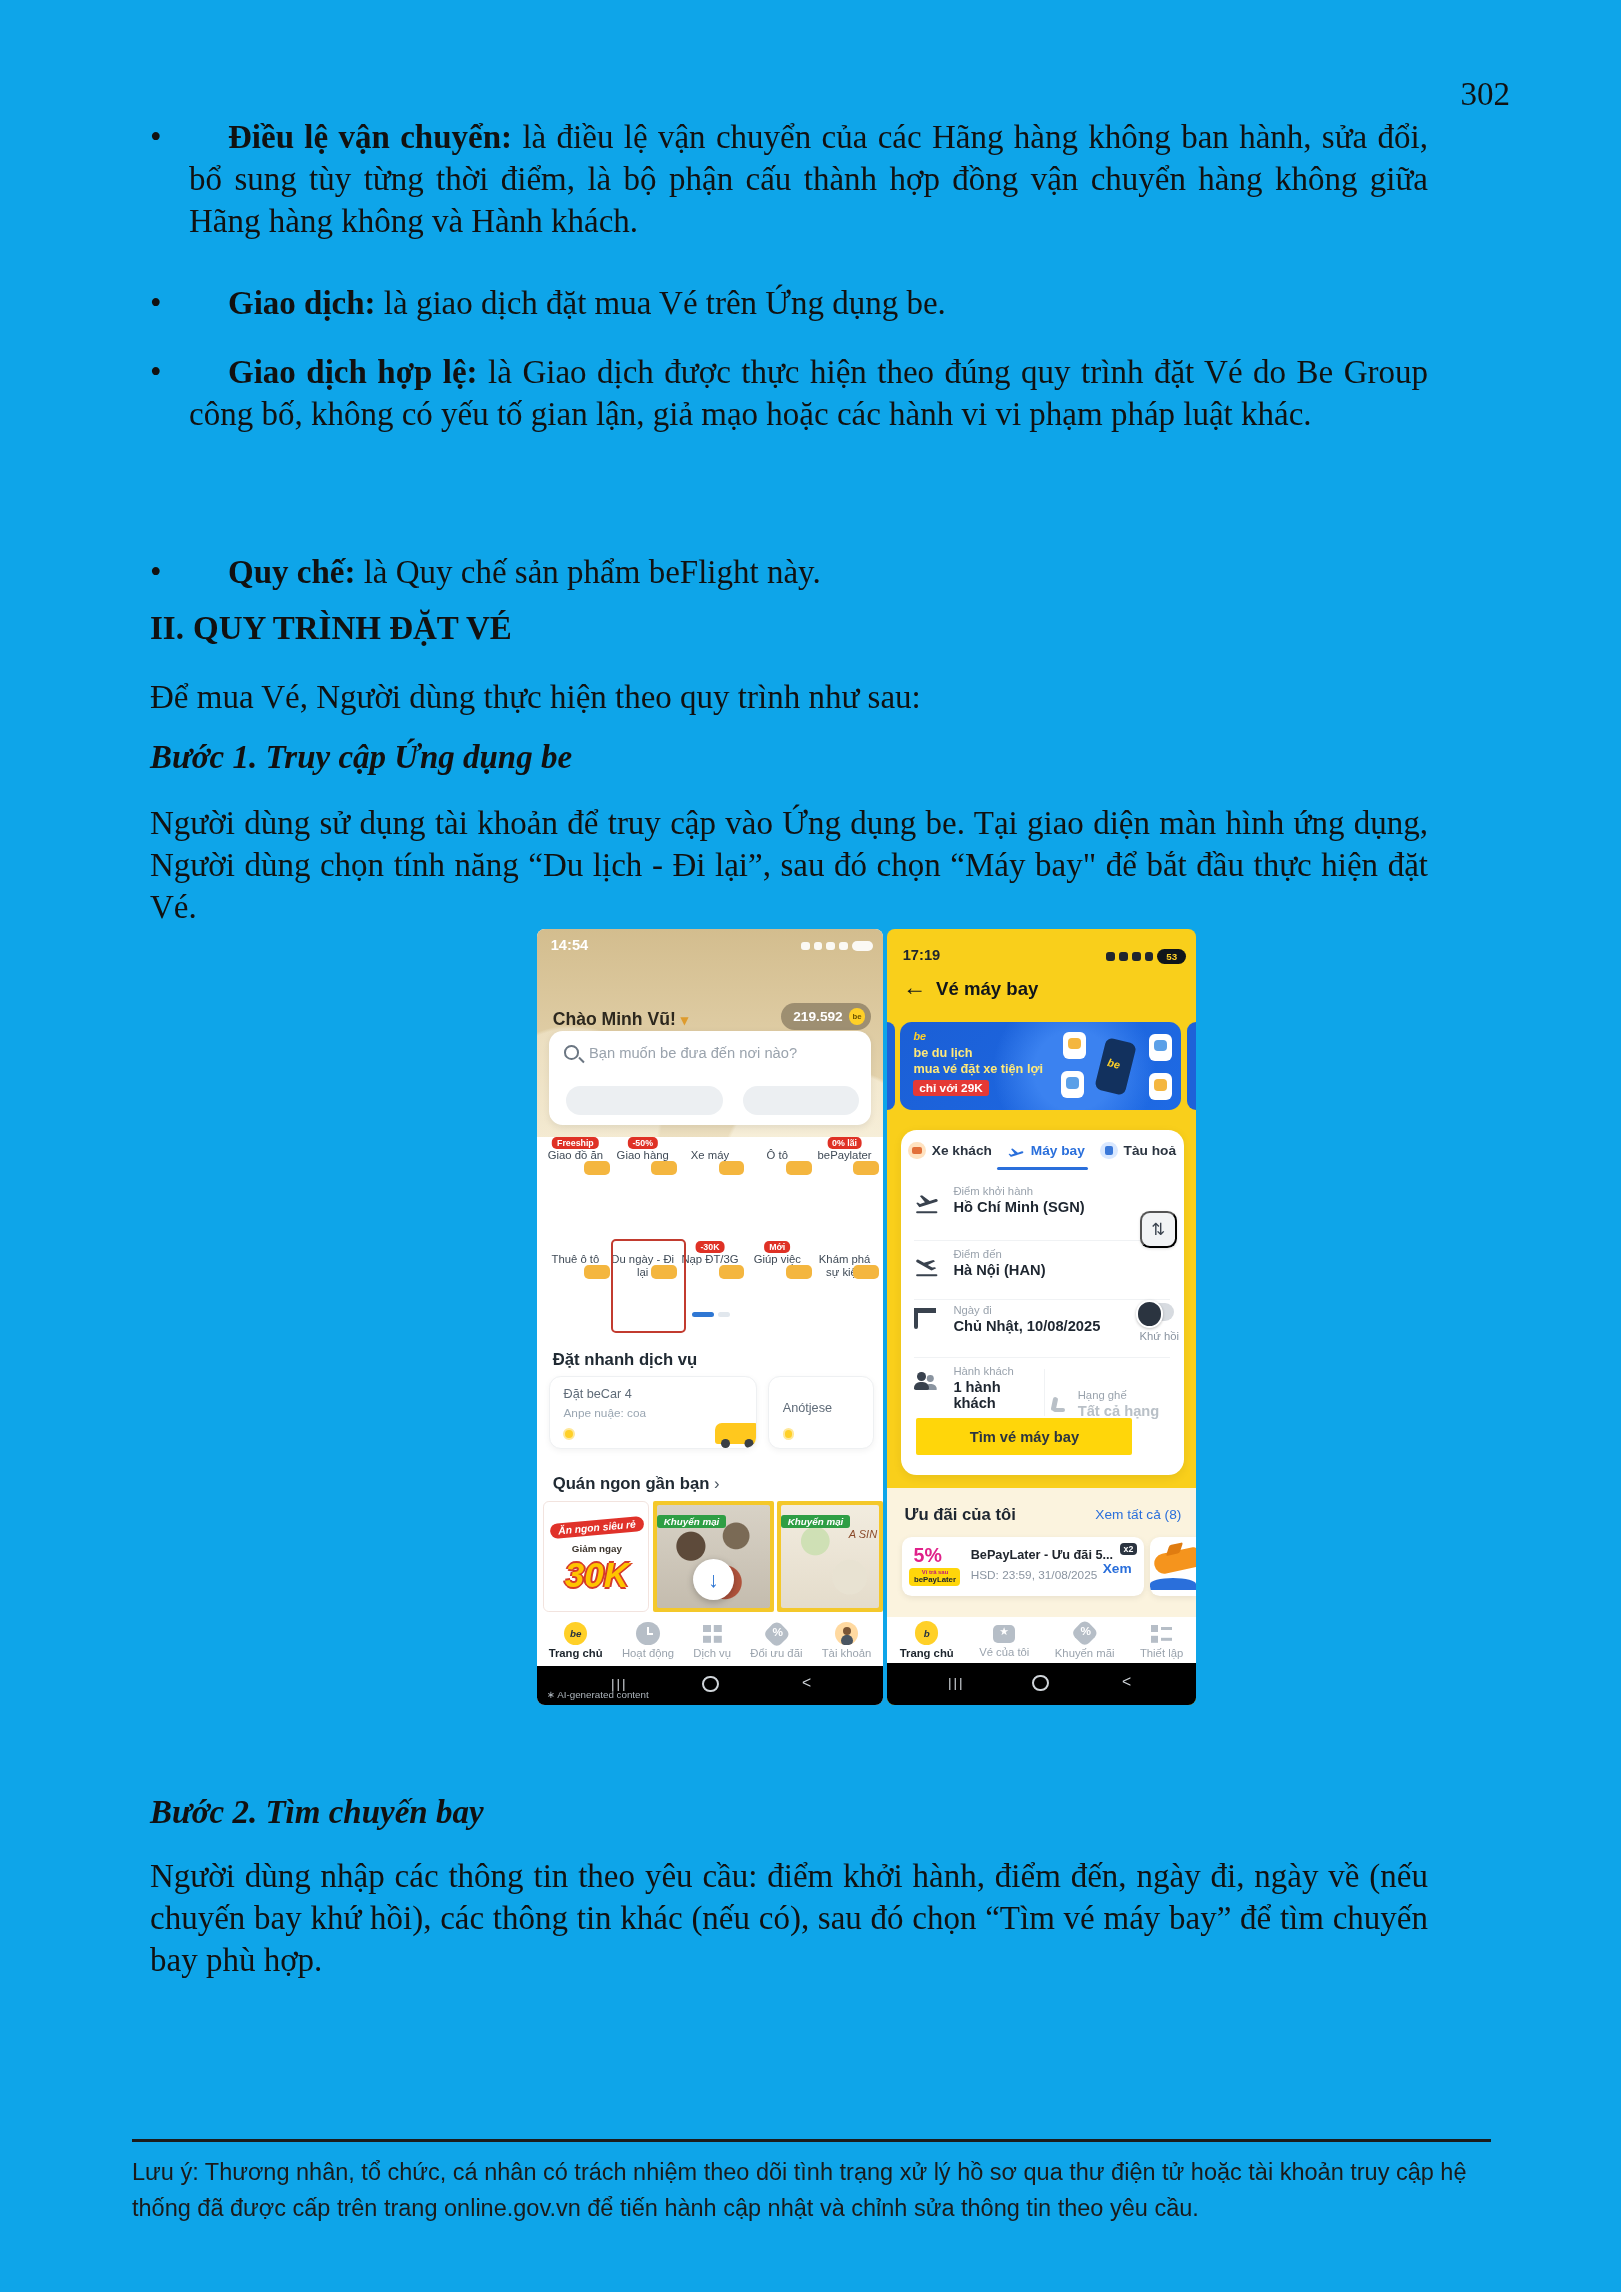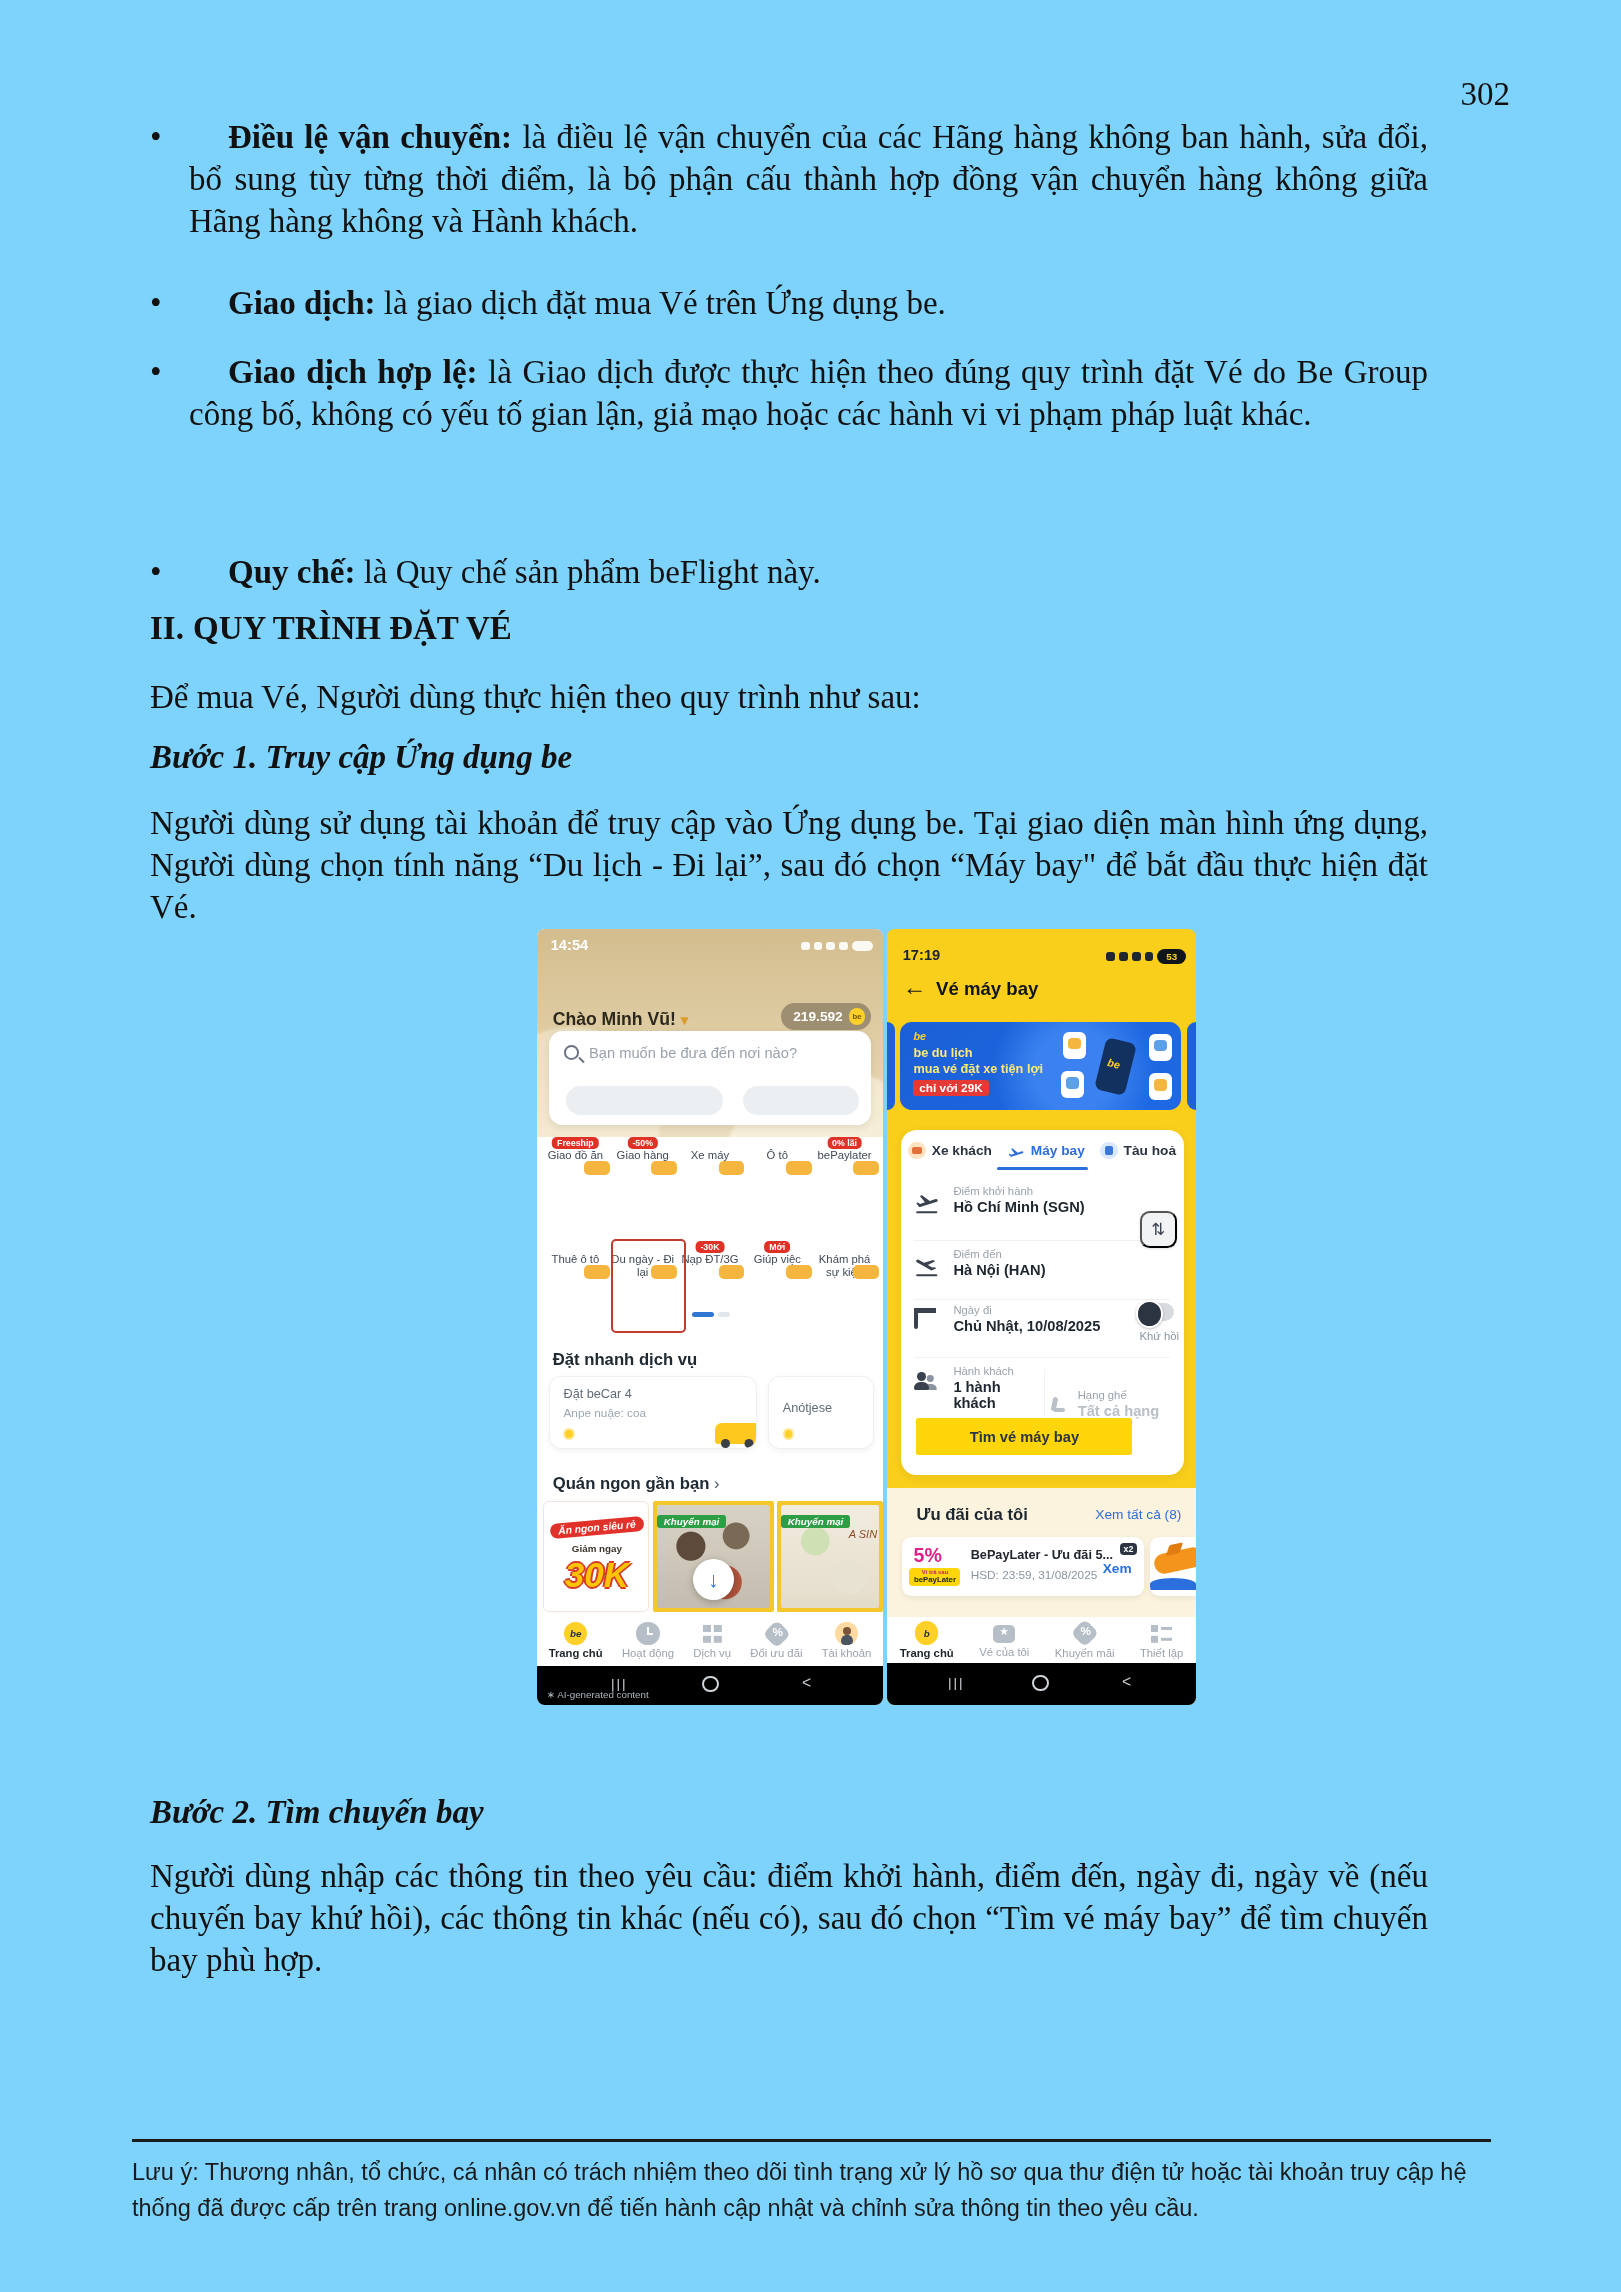--- a/index.html
+++ b/index.html
@@ -1,16 +1,16 @@
 <!DOCTYPE html>
 <html><head>
 <meta charset="utf-8">
 <style>
   html,body{margin:0;padding:0;background:#fff;}
-  .page{position:relative;width:1621px;height:2293px;background:#7dd3fc;
+  .page{position:relative;width:1621px;height:2293px;background:#0ea5e9;
         font-family:"Liberation Serif",serif;color:#111;overflow:hidden;}
 
   
   .pageno{position:absolute;left:1402px;top:76px;width:108px;text-align:right;
           font-size:33px;}
   .bullet{position:absolute;left:189px;width:1239px;text-align:justify;
           font-size:33px;line-height:42px;}
   .bullet::before{content:"\2022";position:absolute;left:-39px;font-size:33px;}
   .bullet b{font-weight:700;margin-left:39px;}
   .sechead{position:absolute;left:150px;width:1278px;font-size:33px;font-weight:700;}
@@ -233,21 +233,21 @@
   .seat::before{content:"";position:absolute;left:2.9px;top:2px;width:4.9px;height:13.7px;
      border-radius:2.9px;background:#b9c0c7;transform:rotate(12deg);}
   .seat::after{content:"";position:absolute;left:3.9px;top:12.7px;width:12.7px;height:4.9px;
      border-radius:2.9px;background:#b9c0c7;}
   .f-value.muted{color:#b9c0c7;}
   .searchbtn{position:absolute;left:15.7px;top:288px;width:216px;height:37px;background:#ffd60a;
      border:none;border-radius:2px;font-size:14.7px;font-weight:700;color:#2b3440;
      font-family:"Liberation Sans",sans-serif;}
 
   .rp-lower{position:absolute;left:0;top:559px;width:309px;height:129px;background:#fbf3de;}
-  .offers-title{position:absolute;left:17.6px;top:576px;font-size:16.7px;font-weight:700;color:#1e2630;margin-left:12px;}
+  .offers-title{position:absolute;left:17.6px;top:576px;font-size:16.7px;font-weight:700;color:#1e2630;}
   .offers-link{position:absolute;right:14.7px;top:578px;font-size:13.7px;color:#2a6fdb;}
   .coupon{position:absolute;left:14.7px;top:608px;width:242px;height:59px;background:#fff;
      border-radius:9.8px;box-shadow:0 2px 5.9px rgba(0,0,0,.08);}
   .cp-pct{position:absolute;left:11.8px;top:6.9px;font-size:19.6px;font-weight:800;color:#e0218a;}
   .cp-logo{position:absolute;left:7.8px;top:31px;width:51px;background:#ffd60a;border-radius:3.9px;
      text-align:center;padding:1px 0 2px;}
   .cp-logo .top{display:block;font-size:5.9px;color:#c2187a;font-weight:700;}
   .cp-logo .main{display:block;font-size:7.8px;font-weight:800;color:#20262e;}
   .cp-title{position:absolute;left:69px;top:11px;font-size:12.7px;font-weight:700;color:#20262e;}
   .cp-exp{position:absolute;left:69px;top:31px;font-size:11.8px;color:#8a94a0;}

